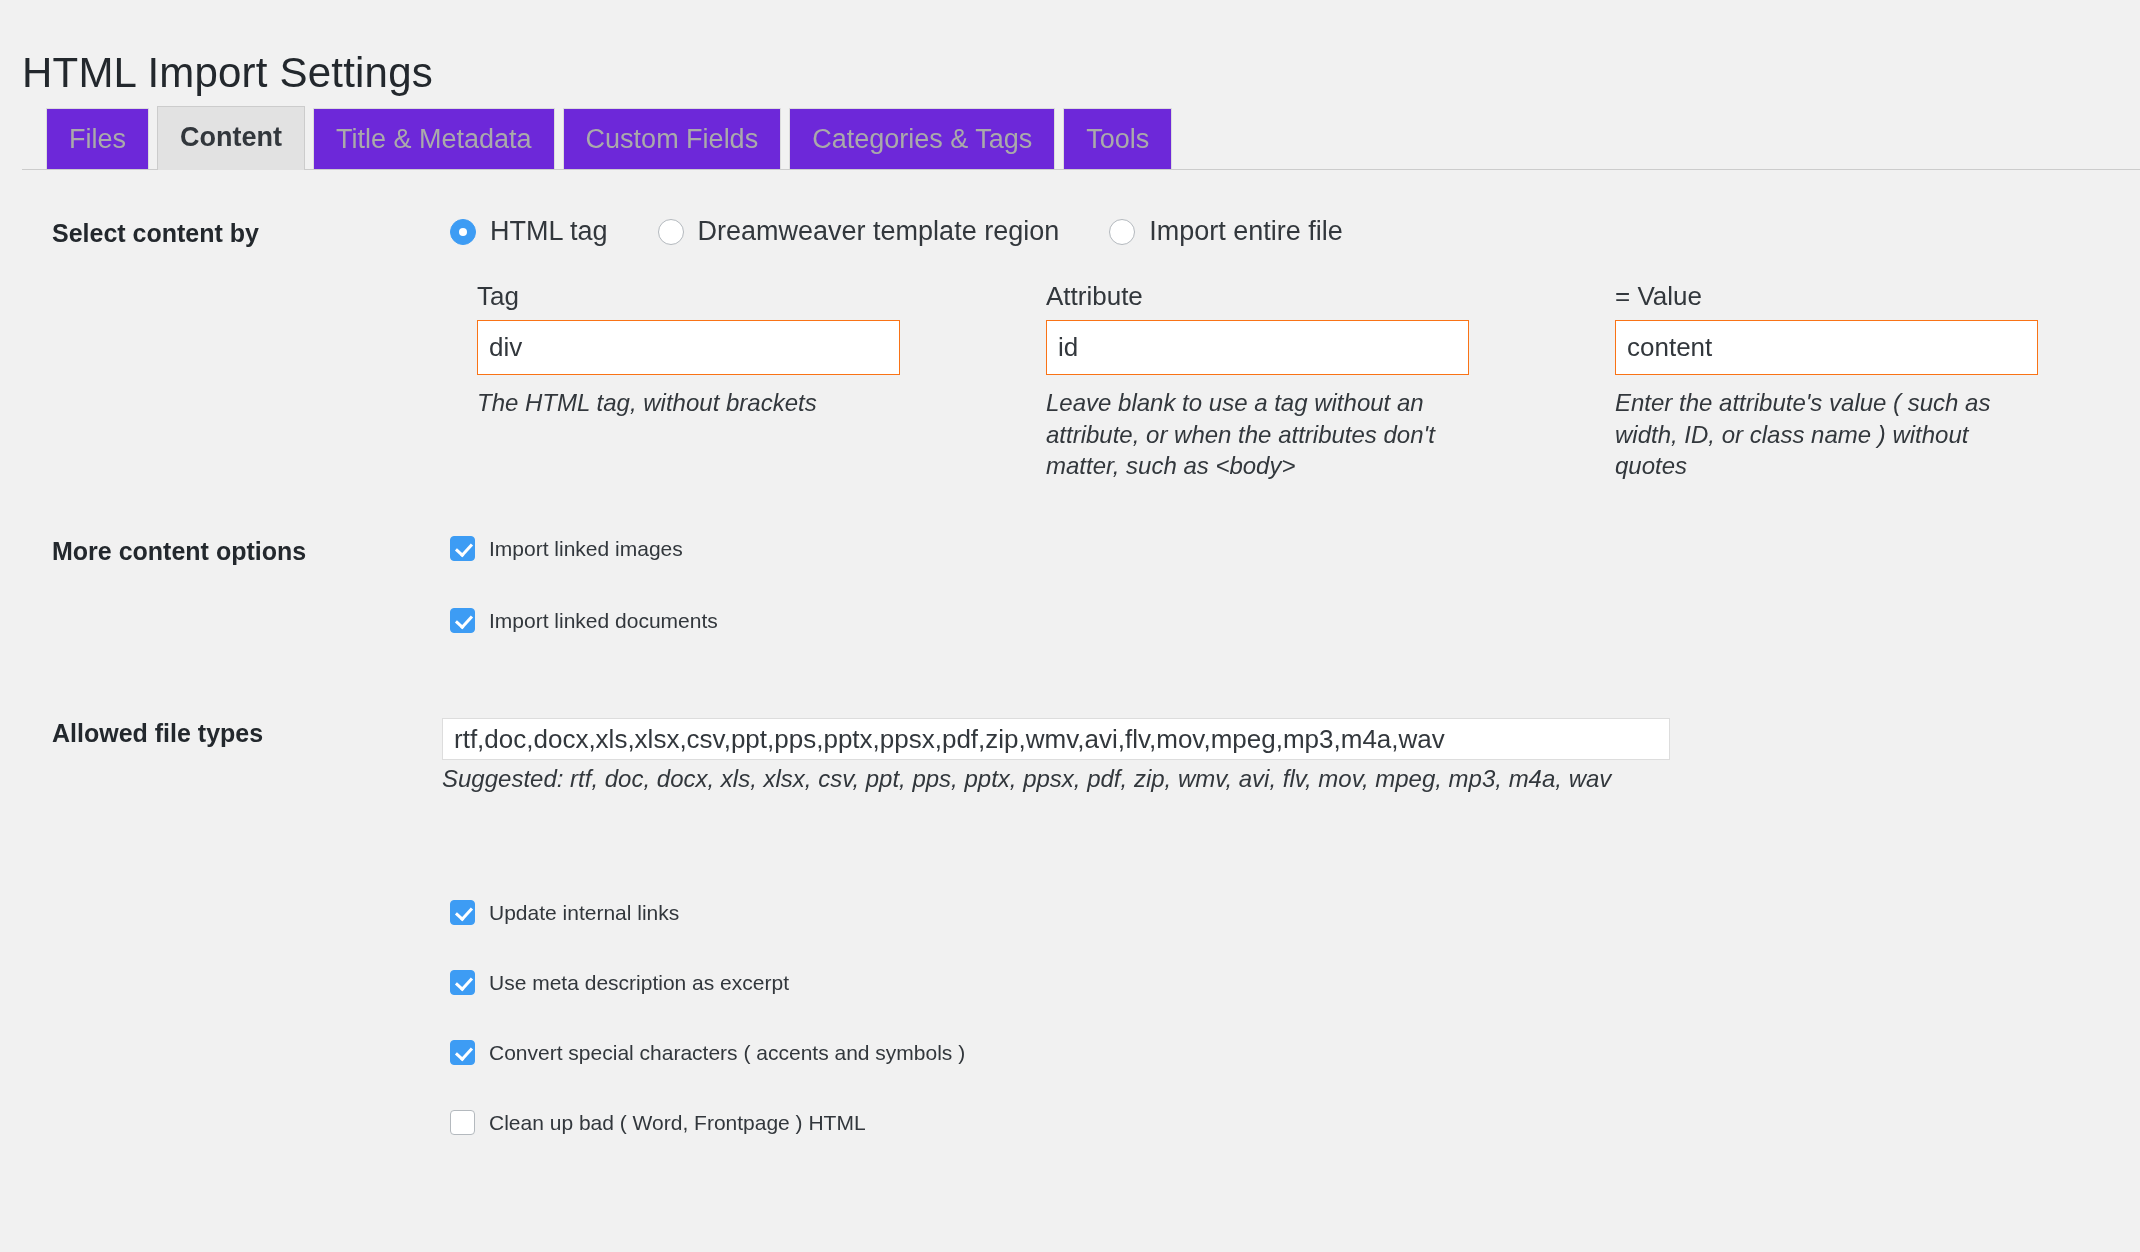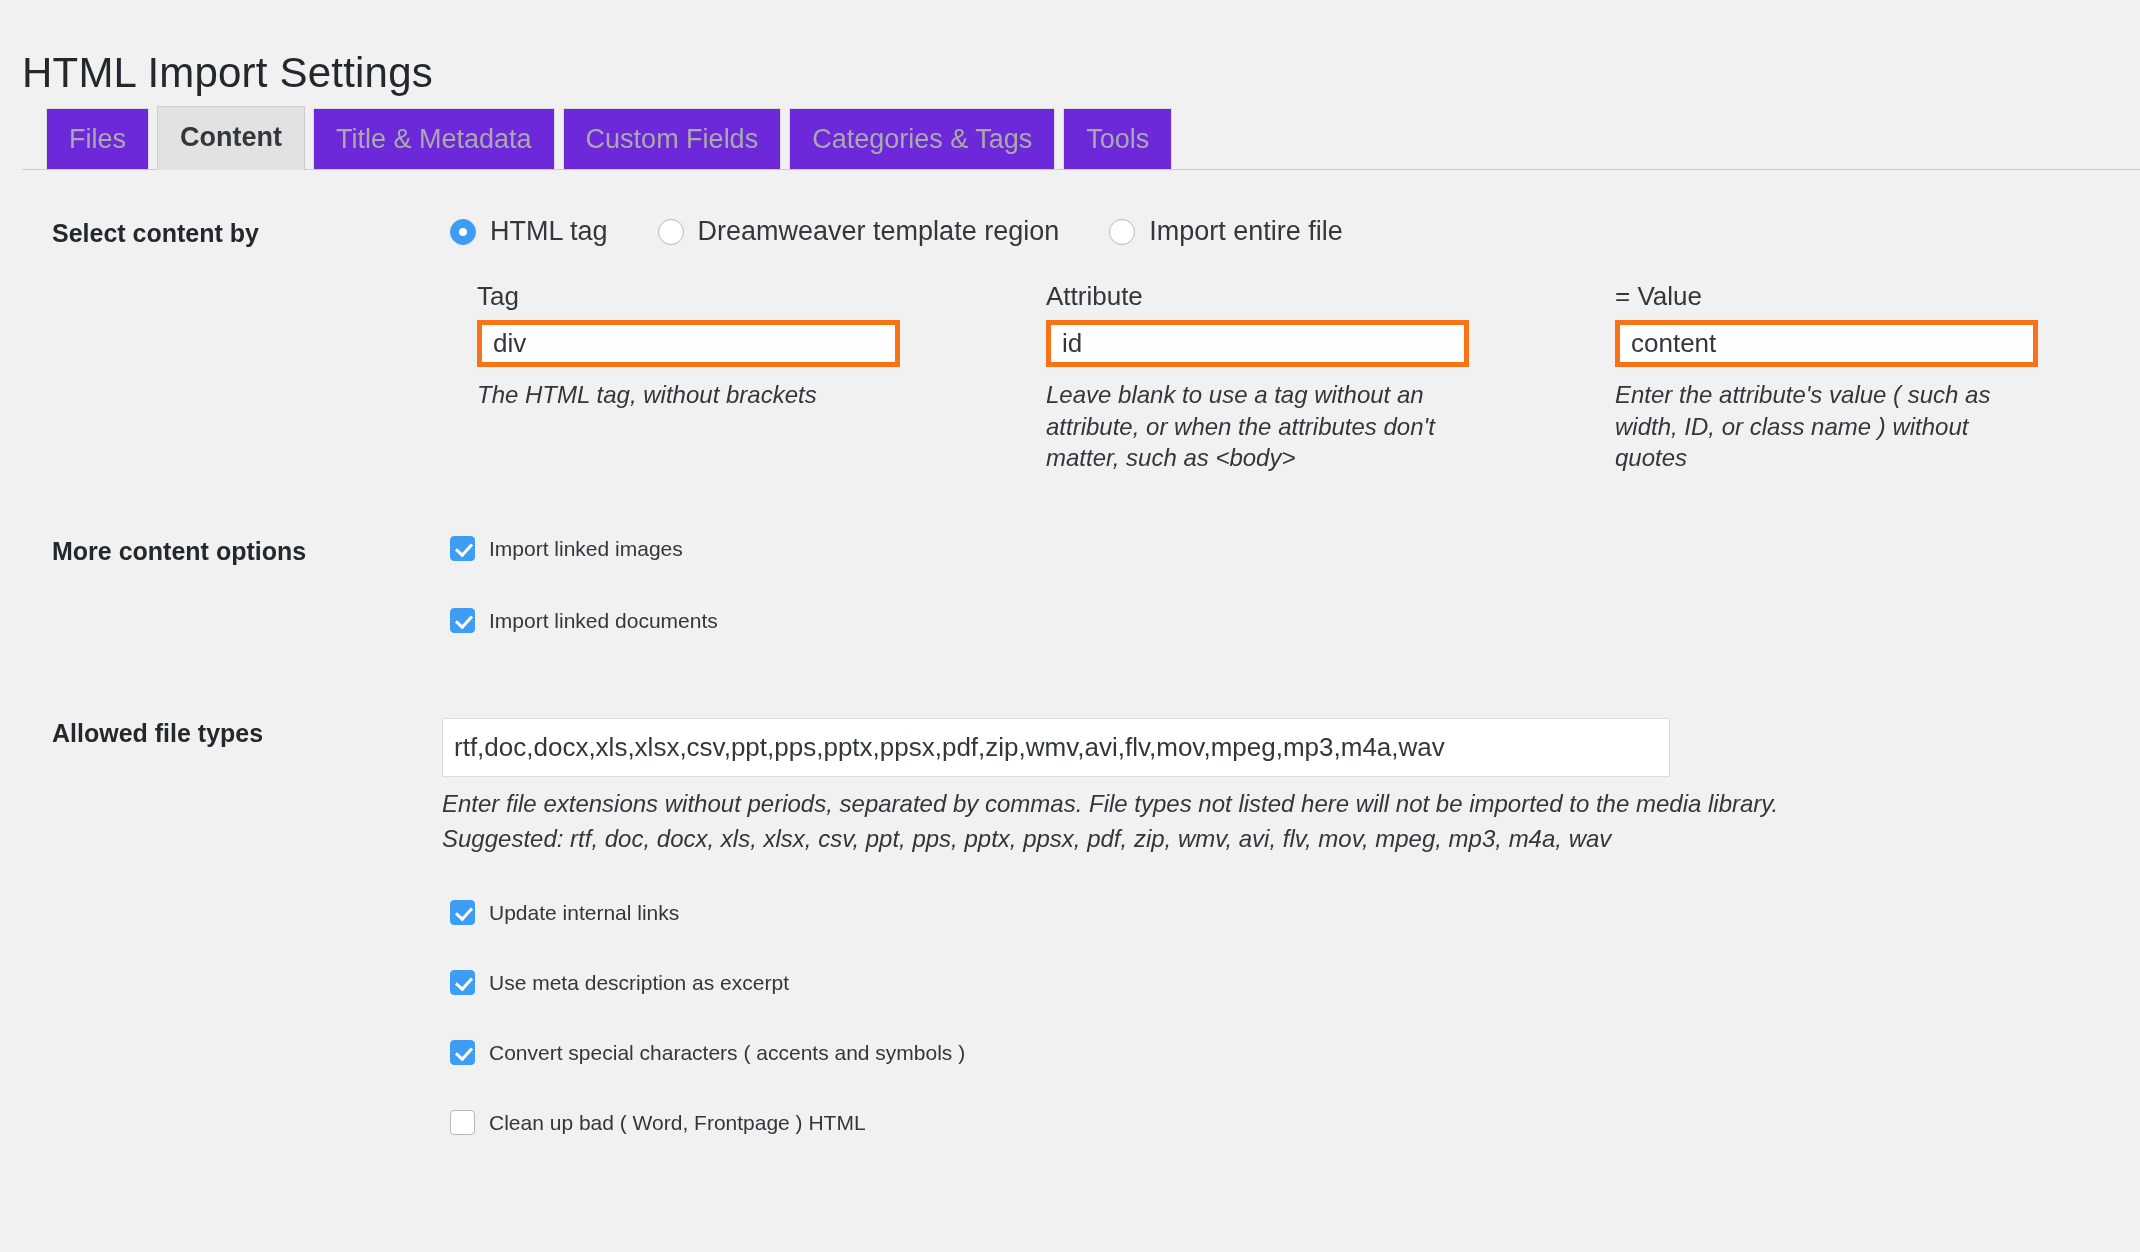--- a/index.html
+++ b/index.html
@@ -151,23 +151,23 @@
   .field-col.c3 { margin-left: 146px; }
   .field-title {
     font-size: 26px;
     color: #32373c;
     margin-bottom: 11px;
     line-height: 1;
   }
   .text-input {
     display: block;
     width: 100%;
-    height: 47px;
-    background: #ffffff;
-    border: 5px solid #f97316;
+    height: 55px;
+    background: #ffffff;
+    border: 1px solid #f97316;
     font-family: "Liberation Sans", sans-serif;
     font-size: 26px;
     color: #32373c;
     padding: 0 11px;
     outline: none;
     border-radius: 0;
   }
   .field-desc {
     margin-top: 12px;
     font-size: 24px;
@@ -208,21 +208,21 @@
   .check-label {
     font-size: 21px;
     color: #32373c;
     line-height: 1;
   }
 
   
   .wide-input {
     display: block;
     width: 1228px;
-    height: 59px;
+    height: 42px;
     background: #ffffff;
     border: 1px solid #dddddd;
     font-family: "Liberation Sans", sans-serif;
     font-size: 26px;
     color: #32373c;
     padding: 0 11px;
     outline: none;
     border-radius: 0;
   }
   .wide-desc {
@@ -321,21 +321,20 @@
       </label>
     </div>
   </div>
 </div>
 
 <div class="sec" style="top:718px;">
   <div class="row">
     <div class="row-label">Allowed file types</div>
     <div class="row-field" style="padding-left:-0px;">
       <input class="wide-input" type="text" style="margin-left: -8px;" value="rtf,doc,docx,xls,xlsx,csv,ppt,pps,pptx,ppsx,pdf,zip,wmv,avi,flv,mov,mpeg,mp3,m4a,wav">
-      <div class="wide-desc" style="margin-left:-8px;">Enter file extensions without periods, separated by commas. File types not listed here will not be imported to the media library.</div>
       <div class="wide-desc" style="margin-top:2px;margin-left:-8px;">Suggested: rtf, doc, docx, xls, xlsx, csv, ppt, pps, pptx, ppsx, pdf, zip, wmv, avi, flv, mov, mpeg, mp3, m4a, wav</div>
     </div>
   </div>
 </div>
 
 <div class="sec" style="top:900px;">
   <div class="row">
     <div class="row-label"></div>
     <div class="row-field">
       <label class="check-item" style="margin-bottom:45px;">

